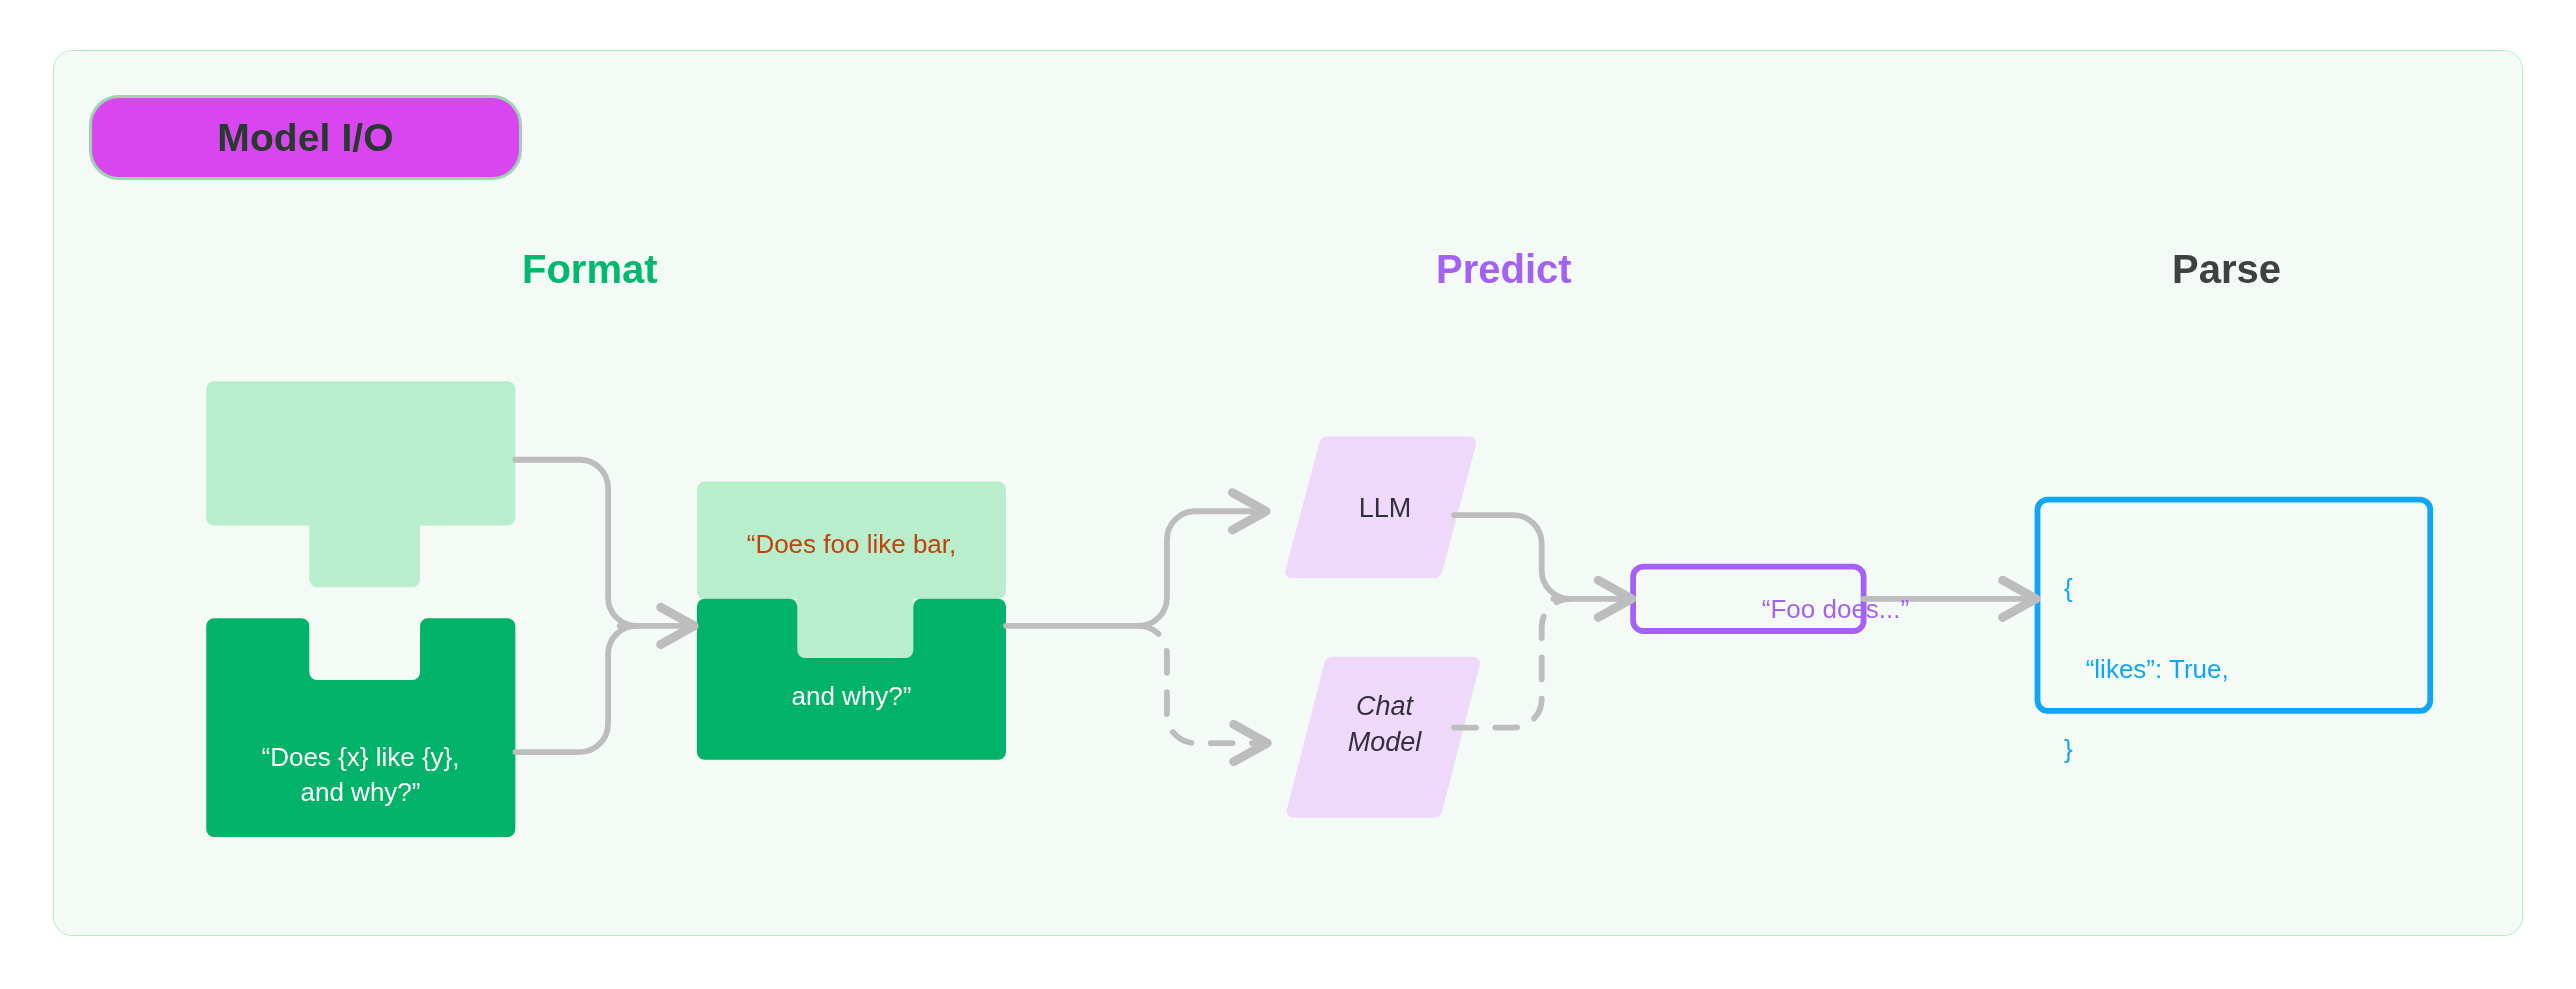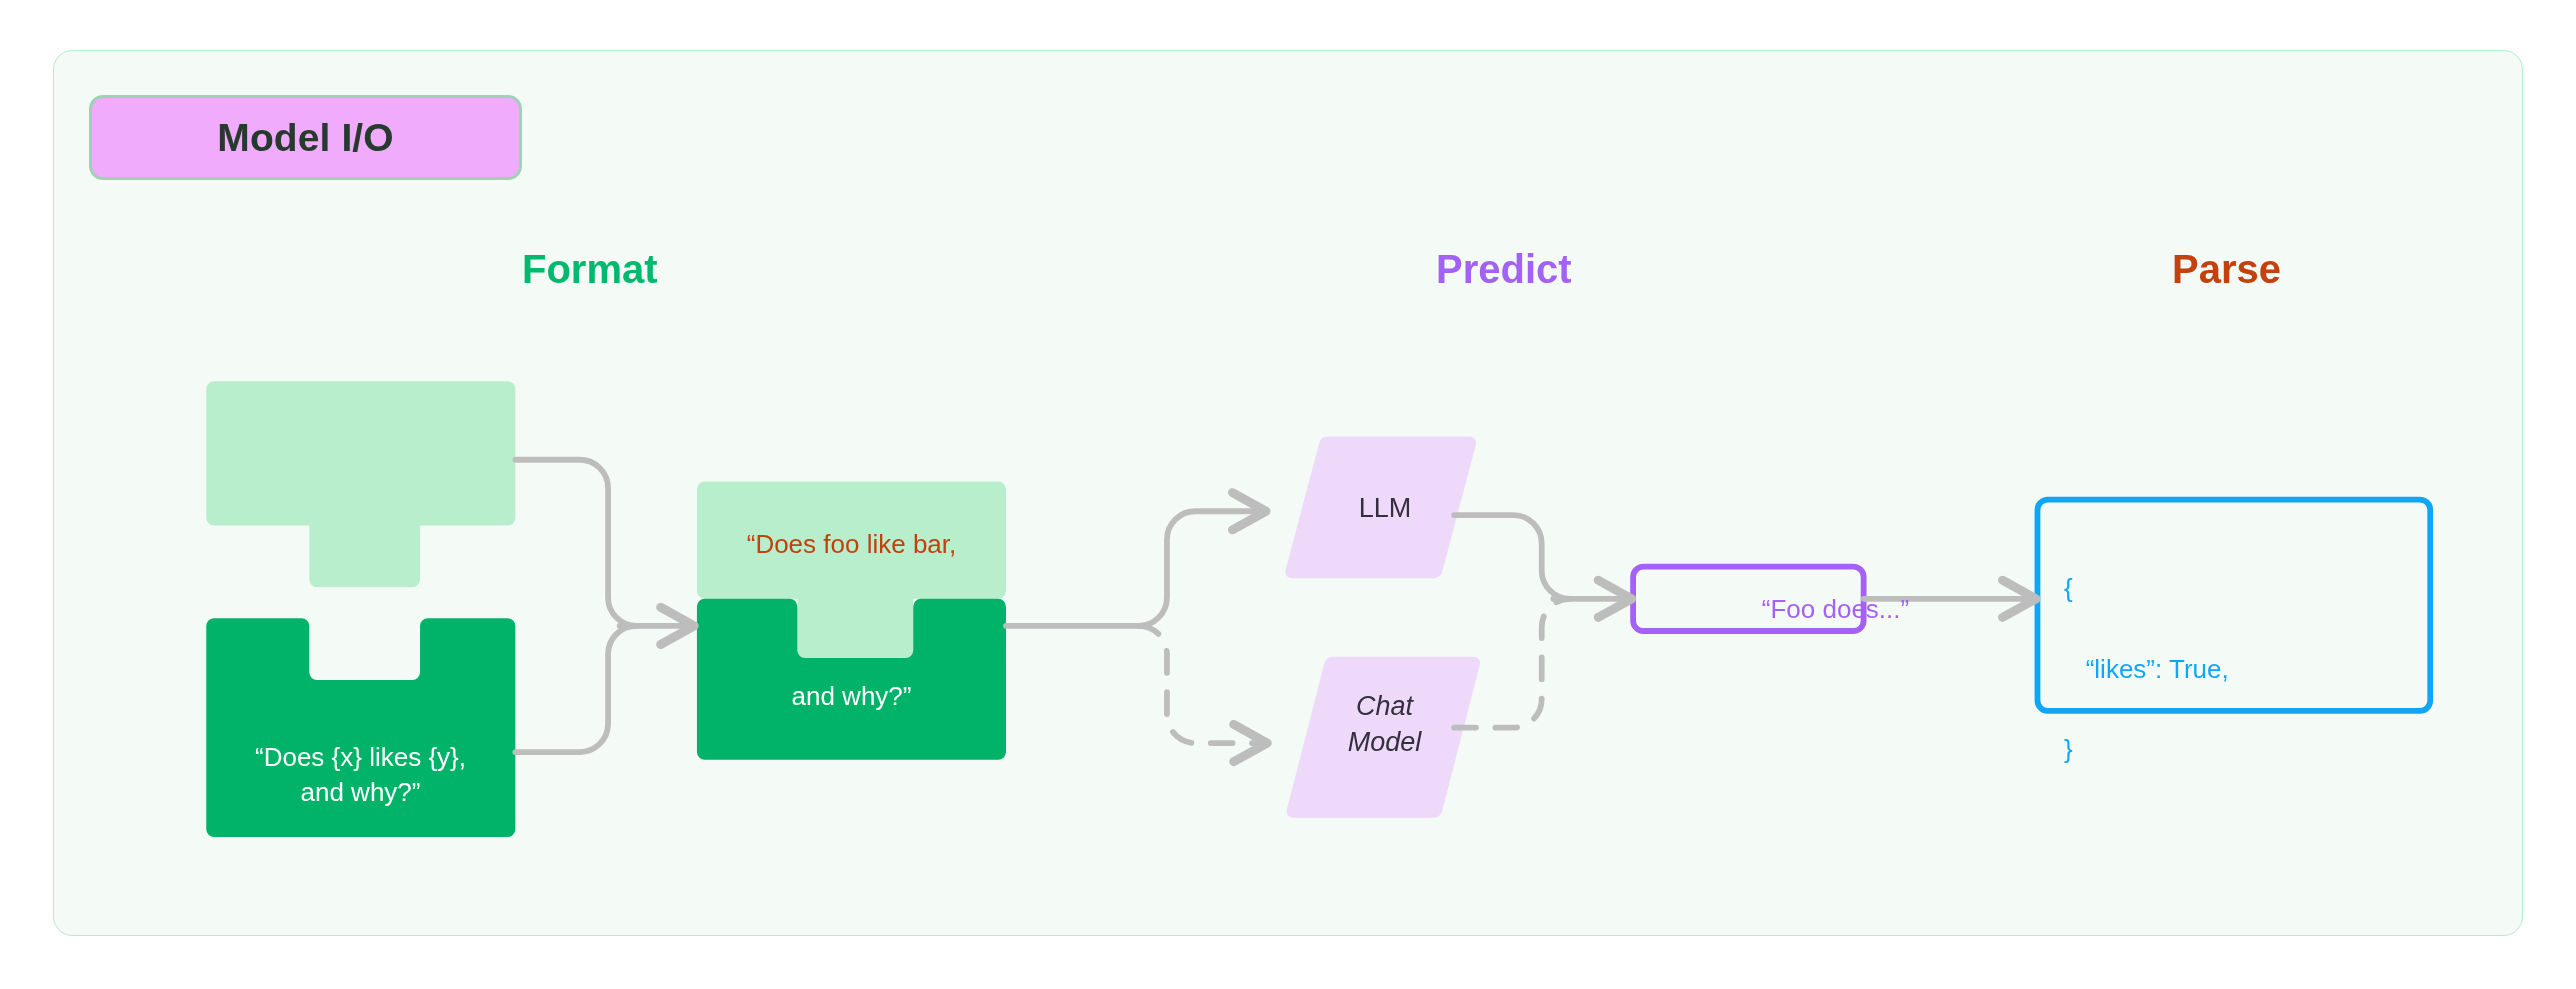--- a/index.html
+++ b/index.html
@@ -35,23 +35,23 @@
   }
 
   
   .badge {
     position: absolute;
     left: 89px;
     top: 95px;
     width: 433px;
     height: 85px;
     box-sizing: border-box;
-    background: #f0abfc;
+    background: #d946ef;
     border: 3.2px solid #9dd3b2;
-    border-radius: 14px;
+    border-radius: 30px;
     display: flex;
     align-items: center;
     justify-content: center;
   }
   .badge-label {
     font-size: 39px;
     font-weight: bold;
     color: #263a2d;
     letter-spacing: 0.1px;
   }
@@ -59,21 +59,21 @@
   
   .col-title {
     position: absolute;
     font-size: 40px;
     font-weight: bold;
     white-space: nowrap;
     text-align: center;
   }
   #title-format  { left: 522px;  top: 247px; color: #00b86e; }
   #title-predict { left: 1436px; top: 247px; color: #a461f5; }
-  #title-parse   { left: 2172px; top: 247px; color: #c2410c; }
+  #title-parse   { left: 2172px; top: 247px; color: #404040; }
 
   
   #art {
     position: absolute;
     left: 0; top: 0;
     width: 2576px;
     height: 989px;
     overflow: visible;
   }
 
@@ -265,21 +265,21 @@
                L 2394 974
                A 44 44 0 0 1 2438 930"></path>
 
       <path d="M 2412 930 L 2528 930" marker-end="url(#arrow)"></path>
 
       <path d="M 2894 930 L 3156 930" marker-end="url(#arrow)"></path>
     </g>
   </svg>
 
 
-  <div class="shape-text t-tmpl">“Does {x} likes {y},
+  <div class="shape-text t-tmpl">“Does {x} like {y},
 and why?”</div>
 
   <div class="shape-text t-merge-top">“Does foo like bar,</div>
 
   <div class="shape-text t-merge-bot">and why?”</div>
 
   <div class="shape-text t-llm">LLM</div>
 
   <div class="shape-text t-chat">Chat
 Model</div>

